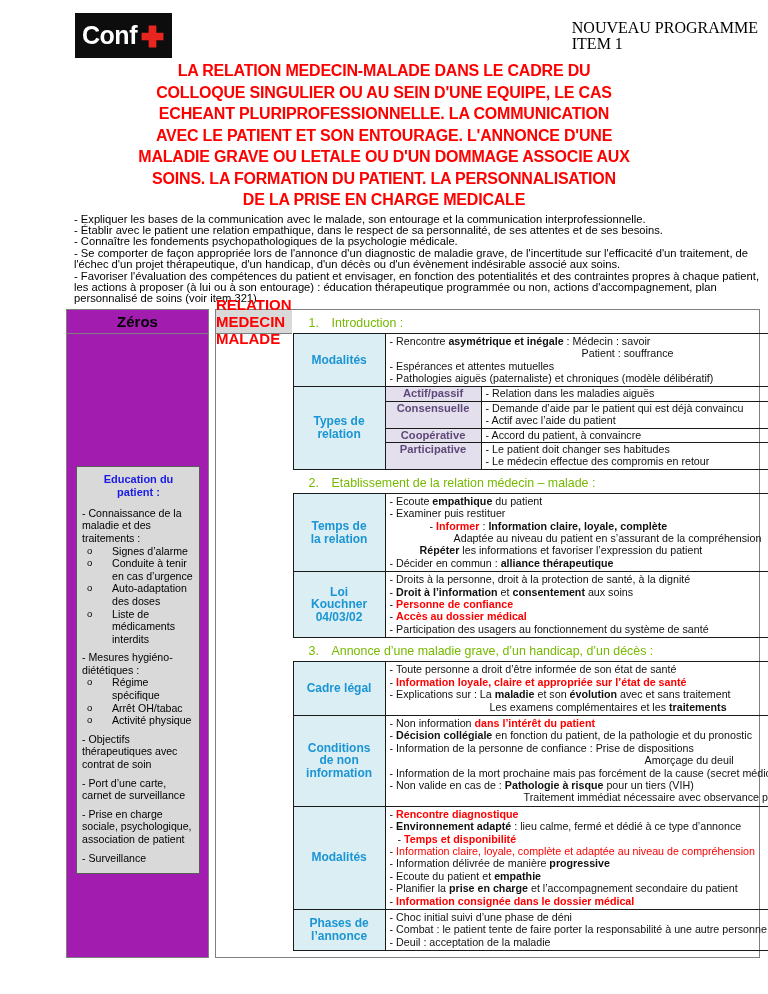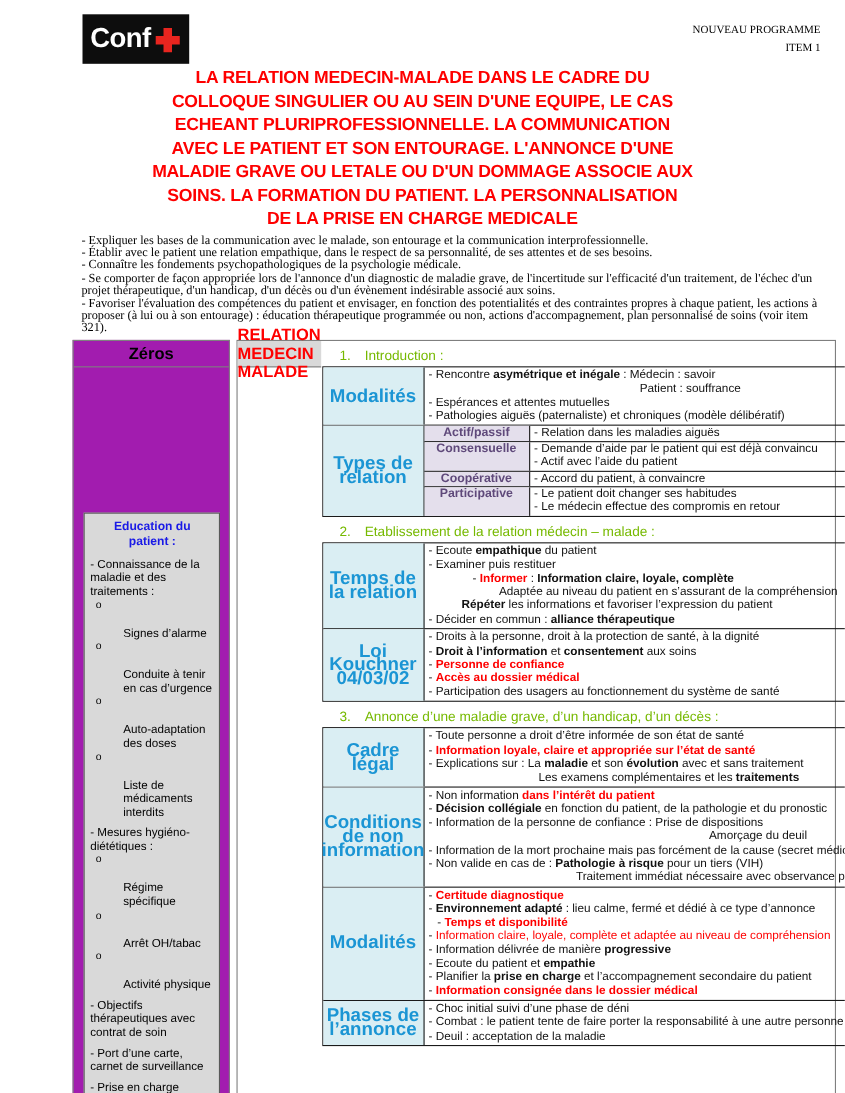--- a/index.html
+++ b/index.html
@@ -4,53 +4,53 @@
 <style>
   html,body{margin:0;padding:0;}
   body{width:768px;height:994px;background:#ffffff;font-family:"Liberation Sans","DejaVu Sans",sans-serif;color:#111;overflow:hidden;}
   .page{position:relative;width:768px;height:994px;background:#fff;}
 
   
   .topbar{position:relative;height:58px;}
   .logo{position:absolute;left:75px;top:13px;width:97px;height:45px;background:#0d0d0d;display:flex;align-items:center;justify-content:center;}
   .logo-text{color:#fff;font-weight:bold;font-size:25px;letter-spacing:-0.5px;}
   .logo-plus{width:25px;height:25px;margin-left:3px;margin-top:2px;}
-  .program{position:absolute;right:22px;top:20px;text-align:right;font-family:"Liberation Serif","DejaVu Serif",serif;font-size:10px;line-height:16px;color:#000;}
+  .program{position:absolute;right:10px;top:20px;text-align:left;font-family:"Liberation Serif","DejaVu Serif",serif;font-size:16px;line-height:16px;color:#000;}
 
   
   .doc-title{margin:2px 28px 3px 28px;text-align:center;color:#fe0000;font-weight:bold;font-size:16px;line-height:21.5px;letter-spacing:-0.2px;}
 
   
-  .objectives{margin:3px 8px 0 74px;font-family:Liberation Serif, serif;font-size:11.2px;line-height:11.4px;color:#000;}
+  .objectives{margin:3px 8px 0 74px;font-family:Liberation Sans, sans-serif;font-size:11.2px;line-height:11.4px;color:#000;}
   .objectives div{margin:0;}
 
   
   .cols{display:flex;align-items:stretch;margin-left:66px;margin-top:4px;}
   .col-left{width:141px;flex:0 0 141px;border:1px solid #7f7f7f;margin-right:6px;background:#a21caf;display:flex;flex-direction:column;gap:48px;}
   .col-right{width:543px;flex:0 0 543px;border:1px solid #7f7f7f;background:#fff;display:flex;}
   .zeros-header{height:23px;border-bottom:1px solid #7f7f7f;display:flex;align-items:center;justify-content:center;font-weight:bold;font-size:15px;color:#000;}
   .main-header{height:23px;background:#d9d9d9;border-bottom:1px solid #7f7f7f;display:flex;align-items:center;justify-content:center;font-weight:bold;font-size:15px;color:#fe0000;}
   .left-body{flex:1;position:relative;}
   .main-body{flex:1;padding-top:2px;}
 
   
   .edu-box{margin:84px 8px 0 9px;background:#d9d9d9;border:1px solid #595959;padding:6px 4px 9px 5px;font-size:10.6px;line-height:12.6px;color:#000;}
   .edu-title{color:#1a1ae6;font-weight:bold;font-size:11px;line-height:13.5px;text-align:center;white-space:pre-line;margin-bottom:7px;}
   .edu-p{margin-top:6px;}
   .edu-o{display:flex;margin:0;}
   .edu-o .ob{flex:0 0 30px;padding-left:5px;font-size:9.5px;box-sizing:border-box;}
-  .edu-o .ot{flex:1;margin-top:25px;}
+  .edu-o .ot{flex:1;}
 
   
   .sec-heading{color:#76b900;font-weight:normal;font-size:12.4px;line-height:14px;margin:4px 0 3px 17px;}
   .sec-heading .num{display:inline-block;width:23px;}
   .itable{border:1px solid #1a1a1a;margin:0 1px 6px 1px;}
   .trow{display:flex;border-top:1px solid #1a1a1a;}
   .trow:first-child{border-top:none;}
-  .tlabel{flex:0 0 92px;width:92px;background:#daeef3;color:#1b95d4;font-weight:bold;font-size:17px;line-height:12.8px;text-align:center;display:flex;align-items:center;justify-content:center;border-right:1px solid #1a1a1a;white-space:pre-line;padding:1px 0;box-sizing:border-box;}
+  .tlabel{flex:0 0 92px;width:92px;background:#daeef3;color:#1b95d4;font-weight:bold;font-size:12px;line-height:12.8px;text-align:center;display:flex;align-items:center;justify-content:center;border-right:1px solid #1a1a1a;white-space:pre-line;padding:1px 0;box-sizing:border-box;}
   .tcontent{flex:1;padding:1px 2px 2px 0;}
   .line{font-size:10.7px;line-height:12.4px;white-space:nowrap;}
   .s-n{}
   .s-b{font-weight:bold;}
   .s-r{color:#fe0000;}
   .s-rb{color:#fe0000;font-weight:bold;}
   .tsubwrap{flex:1;display:flex;flex-direction:column;}
   .subrow{display:flex;border-top:1px solid #1a1a1a;}
   .subrow:first-child{border-top:none;}
   .sublabel{flex:0 0 96px;width:96px;background:#e4dfec;color:#5f497a;font-weight:bold;font-size:11.2px;line-height:13px;text-align:center;border-right:1px solid #1a1a1a;padding-top:0;box-sizing:border-box;}
@@ -233,21 +233,21 @@
                 <div class="line" style="padding-left: 4px;"><span class="s-n">- Information de la personne de confiance :  Prise de dispositions</span></div>
                 <div class="line" style="padding-left: 259px;"><span class="s-n">Amorçage du deuil</span></div>
                 <div class="line" style="padding-left: 4px;"><span class="s-n">- Information de la mort prochaine mais pas forcément de la cause (secret médical)</span></div>
                 <div class="line" style="padding-left: 4px;"><span class="s-n">- Non valide en cas de :  </span><span class="s-b">Pathologie à risque</span><span class="s-n"> pour un tiers (VIH)</span></div>
                 <div class="line" style="padding-left: 138px;"><span class="s-n">Traitement immédiat nécessaire avec observance parfaite</span></div>
               </div>
             </div>
             <div class="trow">
               <div class="tlabel">Modalités</div>
               <div class="tcontent">
-                <div class="line" style="padding-left: 4px;"><span class="s-n">- </span><span class="s-rb">Certitude diagnostique</span></div>
+                <div class="line" style="padding-left: 4px;"><span class="s-n">- </span><span class="s-rb">Rencontre diagnostique</span></div>
                 <div class="line" style="padding-left: 4px;"><span class="s-n">- </span><span class="s-b">Environnement adapté</span><span class="s-n"> : lieu calme, fermé et dédié à ce type d’annonce</span></div>
                 <div class="line" style="padding-left: 12px;"><span class="s-n">- </span><span class="s-rb">Temps et disponibilité</span></div>
                 <div class="line" style="padding-left: 4px;"><span class="s-n">- </span><span class="s-r">Information claire, loyale, complète et adaptée au niveau de compréhension</span></div>
                 <div class="line" style="padding-left: 4px;"><span class="s-n">- Information délivrée de manière </span><span class="s-b">progressive</span></div>
                 <div class="line" style="padding-left: 4px;"><span class="s-n">- Ecoute du patient et </span><span class="s-b">empathie</span></div>
                 <div class="line" style="padding-left: 4px;"><span class="s-n">- Planifier la </span><span class="s-b">prise en charge</span><span class="s-n"> et l’accompagnement secondaire du patient</span></div>
                 <div class="line" style="padding-left: 4px;"><span class="s-n">- </span><span class="s-rb">Information consignée dans le dossier médical</span></div>
               </div>
             </div>
             <div class="trow">

